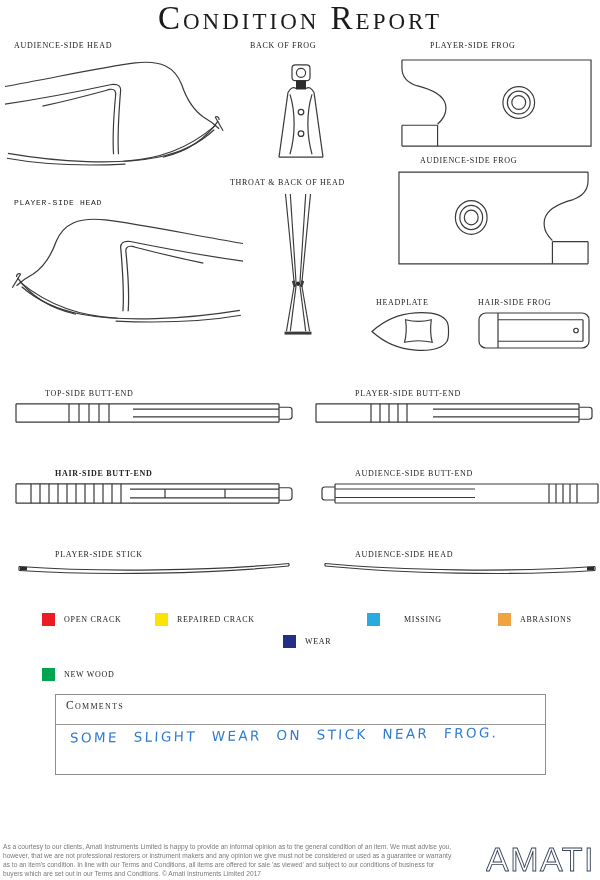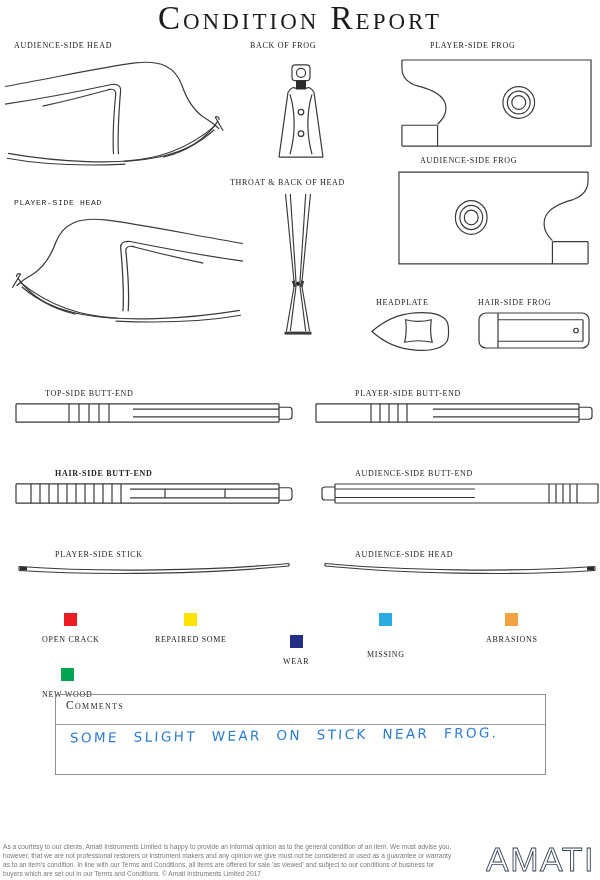--- a/index.html
+++ b/index.html
@@ -9,21 +9,21 @@
   #title{top:0;left:0;width:600px;text-align:center;font-variant:small-caps;
          font-size:33px;letter-spacing:3px;color:#1b1b1b;}
   .lbl{font-size:8px;letter-spacing:0.7px;color:#222;white-space:nowrap;
        font-family:"Liberation Serif",serif;}
   .c{text-align:left;} .r{text-align:left;}
   svg.draw{overflow:visible;}
   svg.draw path,svg.draw rect,svg.draw circle{fill:none;stroke:#3a3a3a;stroke-width:1.2;}
   svg.draw .fill{fill:#2b2b2b;stroke:none;}
   svg.draw .thick{stroke-width:3;}
   .mir{transform:scaleX(-1);}
-  .legend-item{display:flex;align-items:center;gap:9px;flex-direction:column;}
+  .legend-item{display:flex;align-items:center;gap:9px;}
   .swatch{width:13px;height:13px;flex:0 0 13px;}
   .legend-item .lbl{position:static;}
   #comments-box{left:55px;top:694px;width:491px;height:81px;border:1px solid #8e8e8e;box-sizing:border-box;}
   #comments-title{font-variant:small-caps;font-size:11.5px;letter-spacing:1.3px;color:#2b2b2b;
                   padding:4px 10px 13px;border-bottom:1px solid #9a9a9a;}
   #handwriting{position:absolute;left:14px;top:32px;font-family:"DejaVu Sans",sans-serif;
                font-size:13.5px;letter-spacing:2.4px;word-spacing:8px;
                transform:rotate(-0.7deg) skewX(-3deg);white-space:nowrap;}
   #footer-disclaimer{left:3px;top:842px;width:452px;font-family:"Liberation Sans",sans-serif;
                      font-size:6.6px;line-height:1.38;color:#7a7a7a;}
@@ -176,31 +176,31 @@
     <path d="M7,5.5 V9.5 M277,2.5 V5"></path>
     <rect class="fill" x="8" y="5.8" width="7" height="3.6"></rect>
   </svg>
 
   <div class="abs legend-item" style="left:42px;top:613px;">
     <span class="swatch" style="background: rgb(236, 28, 36);"></span>
     <span class="lbl">OPEN CRACK</span>
   </div>
   <div class="abs legend-item" style="left:155px;top:613px;">
     <span class="swatch" style="background: rgb(252, 227, 3);"></span>
-    <span class="lbl">REPAIRED SOME</span>
+    <span class="lbl">REPAIRED CRACK</span>
   </div>
   <div class="abs legend-item" style="left:283px;top:613px;margin-top:22px;">
     <span class="swatch" style="background: rgb(37, 46, 135);"></span>
     <span class="lbl">WEAR</span>
   </div>
   <div class="abs legend-item" style="left:367px;top:613px;gap:24px;">
     <span class="swatch" style="background: rgb(41, 171, 226);"></span>
     <span class="lbl">MISSING</span>
   </div>
-  <div class="abs legend-item" style="left:462px;top:613px;padding-left:24px;">
+  <div class="abs legend-item" style="left:474px;top:613px;padding-left:24px;">
     <span class="swatch" style="background: rgb(242, 163, 65);"></span>
     <span class="lbl">ABRASIONS</span>
   </div>
   <div class="abs legend-item" style="left:42px;top:636px;margin-top:32px;">
     <span class="swatch" style="background: rgb(0, 165, 81);"></span>
     <span class="lbl">NEW WOOD</span>
   </div>
 
   <div id="comments-box" class="abs">
     <div id="comments-title">Comments</div>

